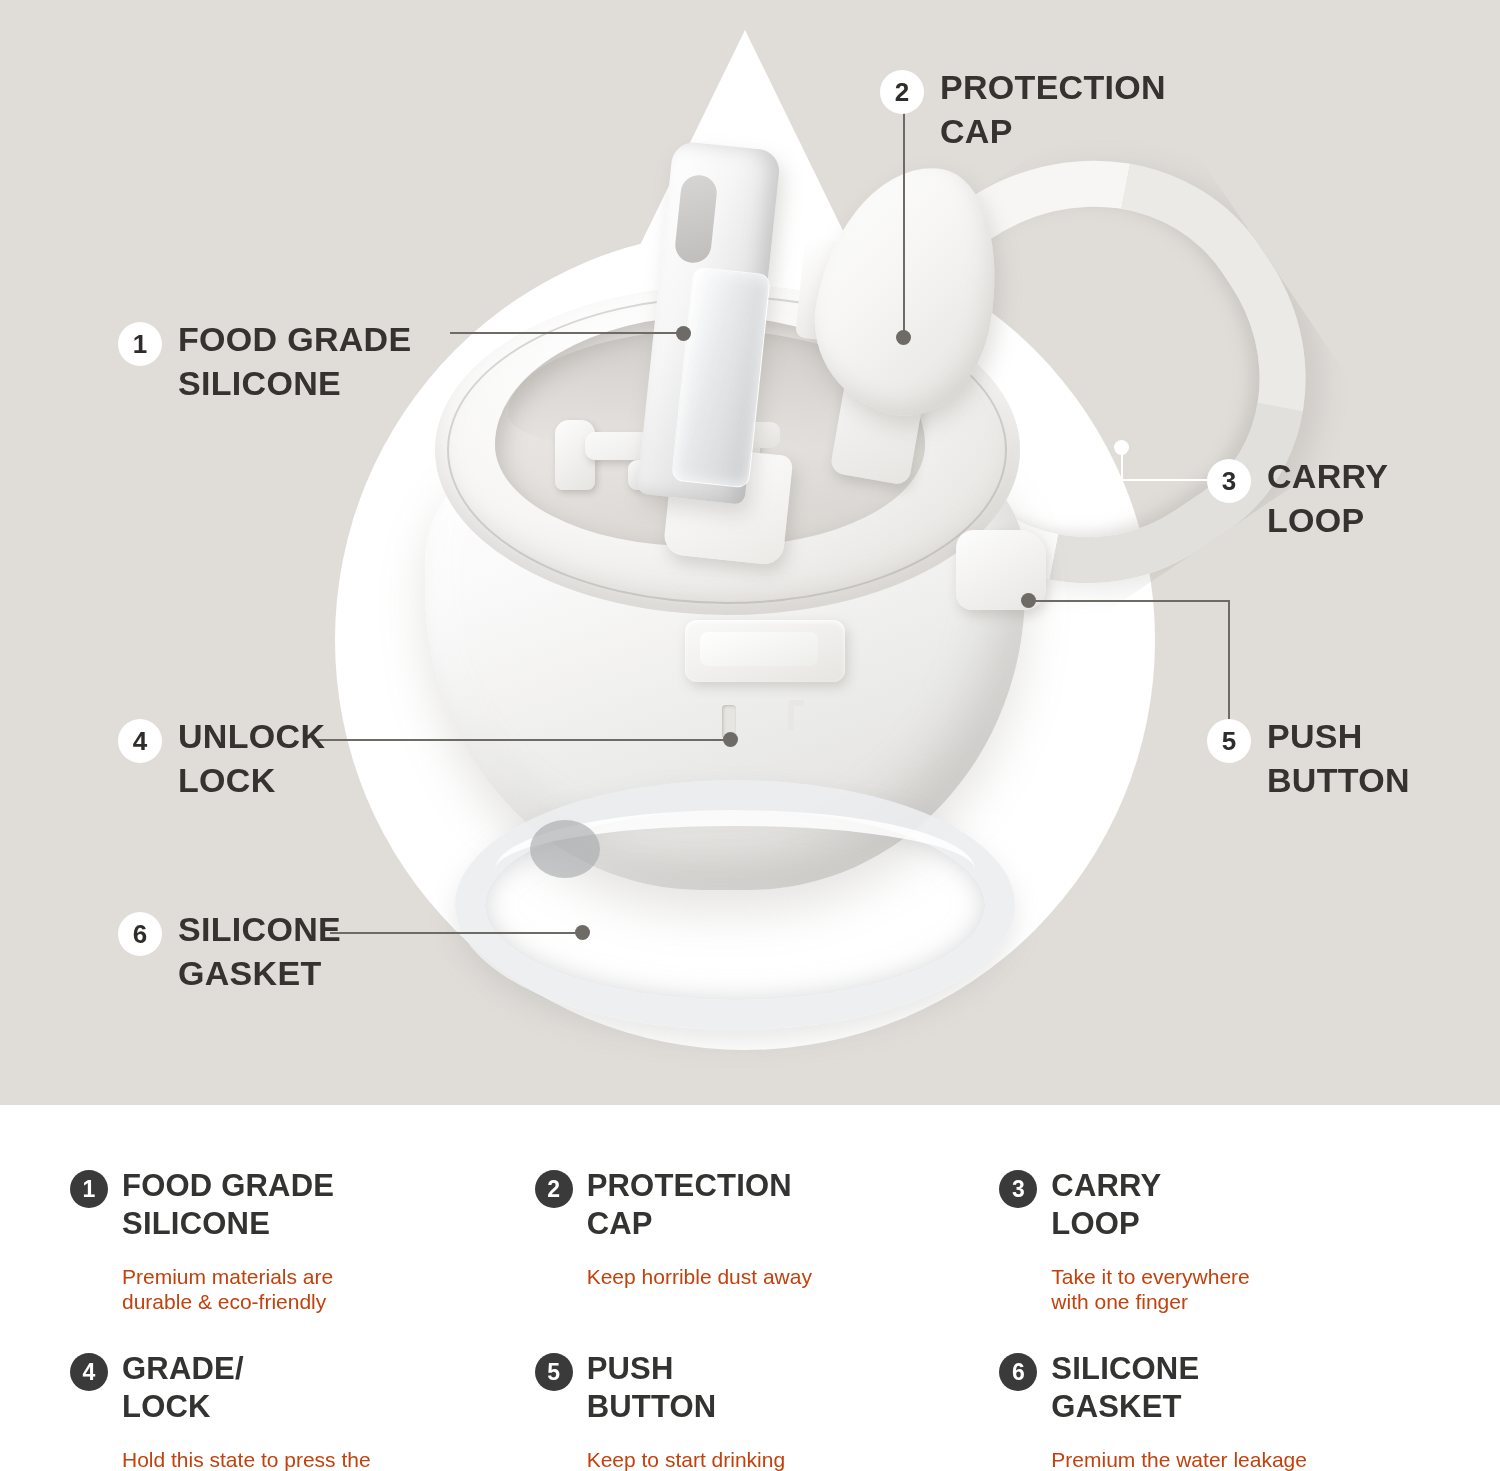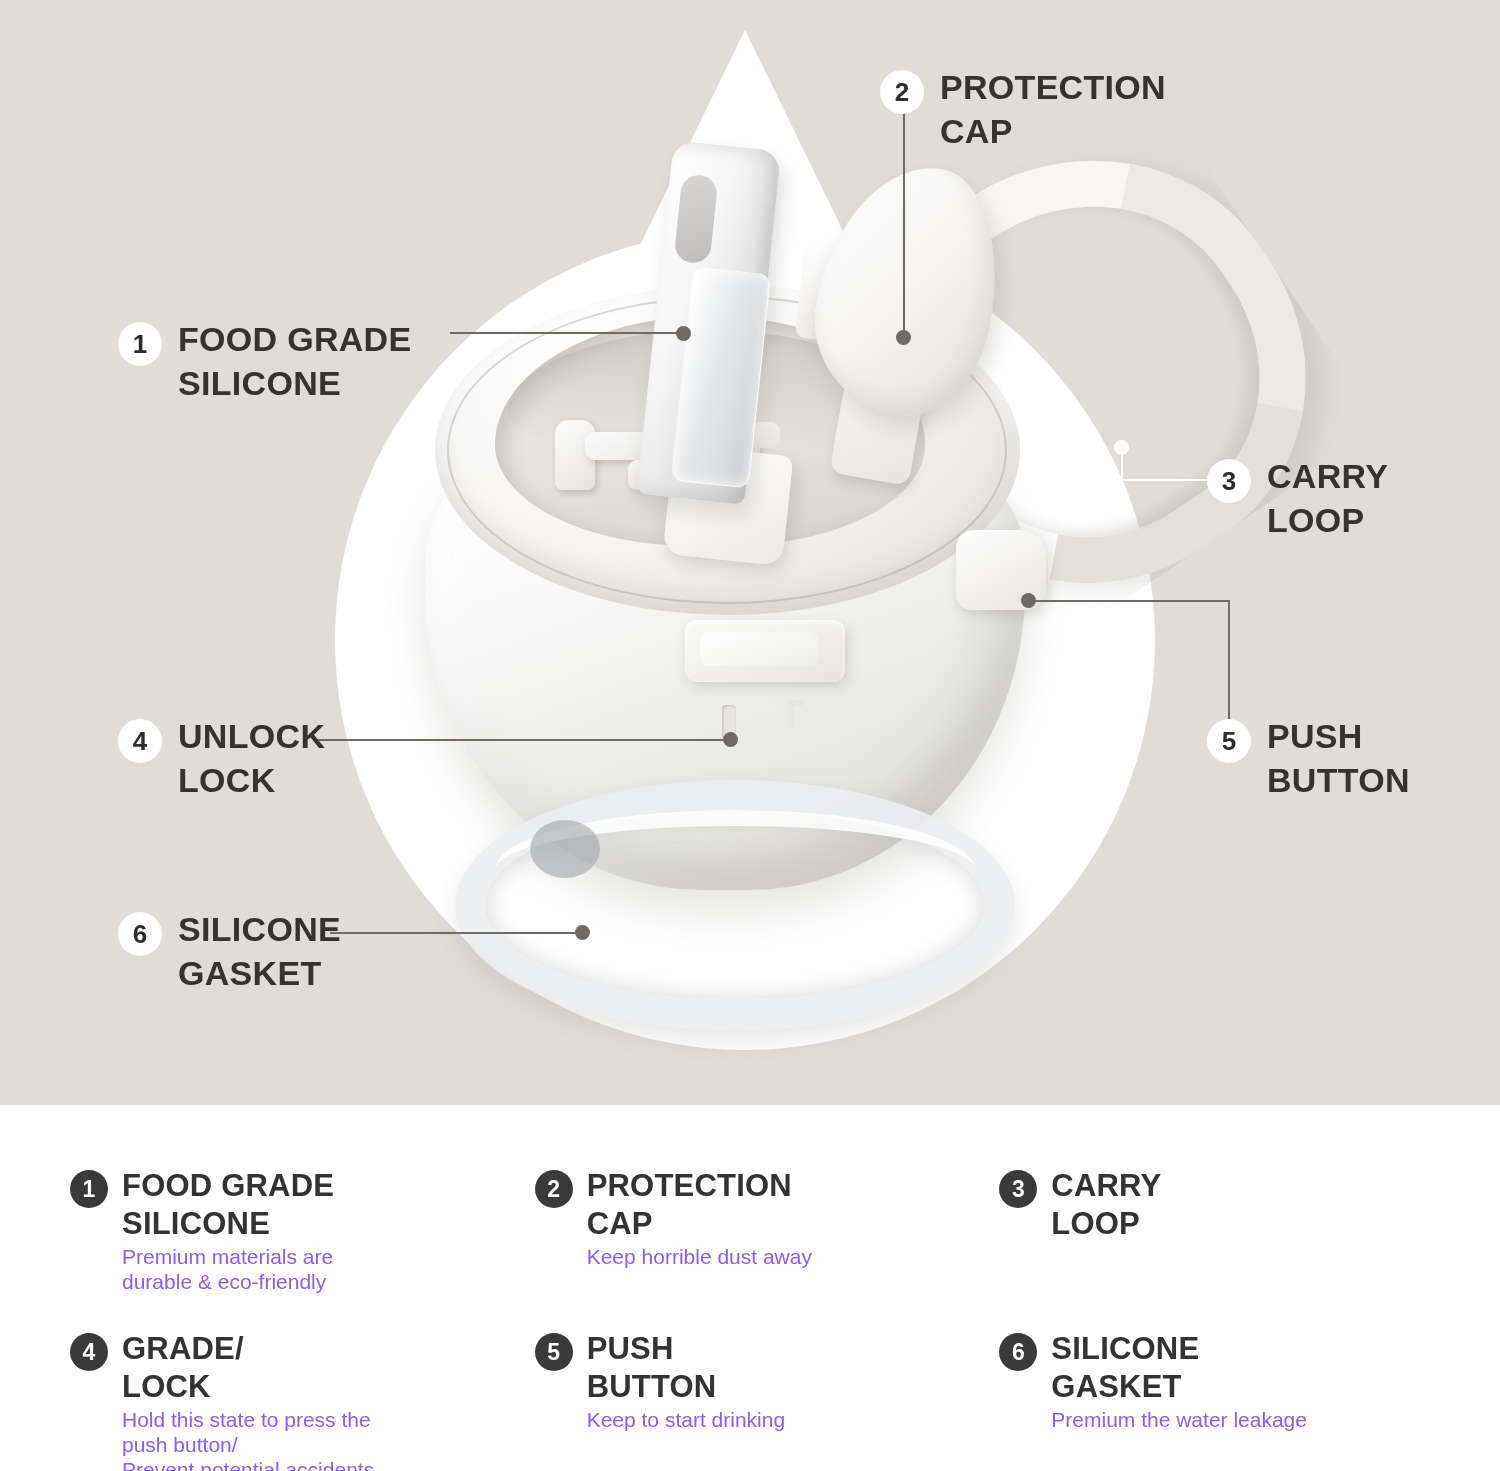--- a/index.html
+++ b/index.html
@@ -246,22 +246,22 @@
     display:flex; align-items:center; justify-content:center;
     font-size:23px; font-weight:bold; line-height:1;
     margin-top:3px;
   }
   .legend-body { min-width:0; }
   .legend-title {
     font-size:31px; font-weight:bold; color:#333331;
     line-height:1.22; letter-spacing:.2px; white-space:pre-line;
   }
   .legend-desc {
-    margin-top:1px;
-    font-size:21px; color:#8b5cf6; line-height:1.2;
+    margin-top:21px;
+    font-size:21px; color:#c2410c; line-height:1.2;
     white-space:pre-line;
   }
 </style>
 </head>
 <body>
 
 <div id="page">
 
   <div class="hero">
 
@@ -374,20 +374,22 @@
 CAP</div>
         <div class="legend-desc">Keep horrible dust away</div>
       </div>
     </div>
 
     <div class="legend-item">
       <div class="badge-solid">3</div>
       <div class="legend-body">
         <div class="legend-title">CARRY
 LOOP</div>
+        <div class="legend-desc">Take it to everywhere
+with one finger</div>
       </div>
     </div>
 
     <div class="legend-item">
       <div class="badge-solid">4</div>
       <div class="legend-body">
         <div class="legend-title">GRADE/
 LOCK</div>
         <div class="legend-desc">Hold this state to press the
 push button/

